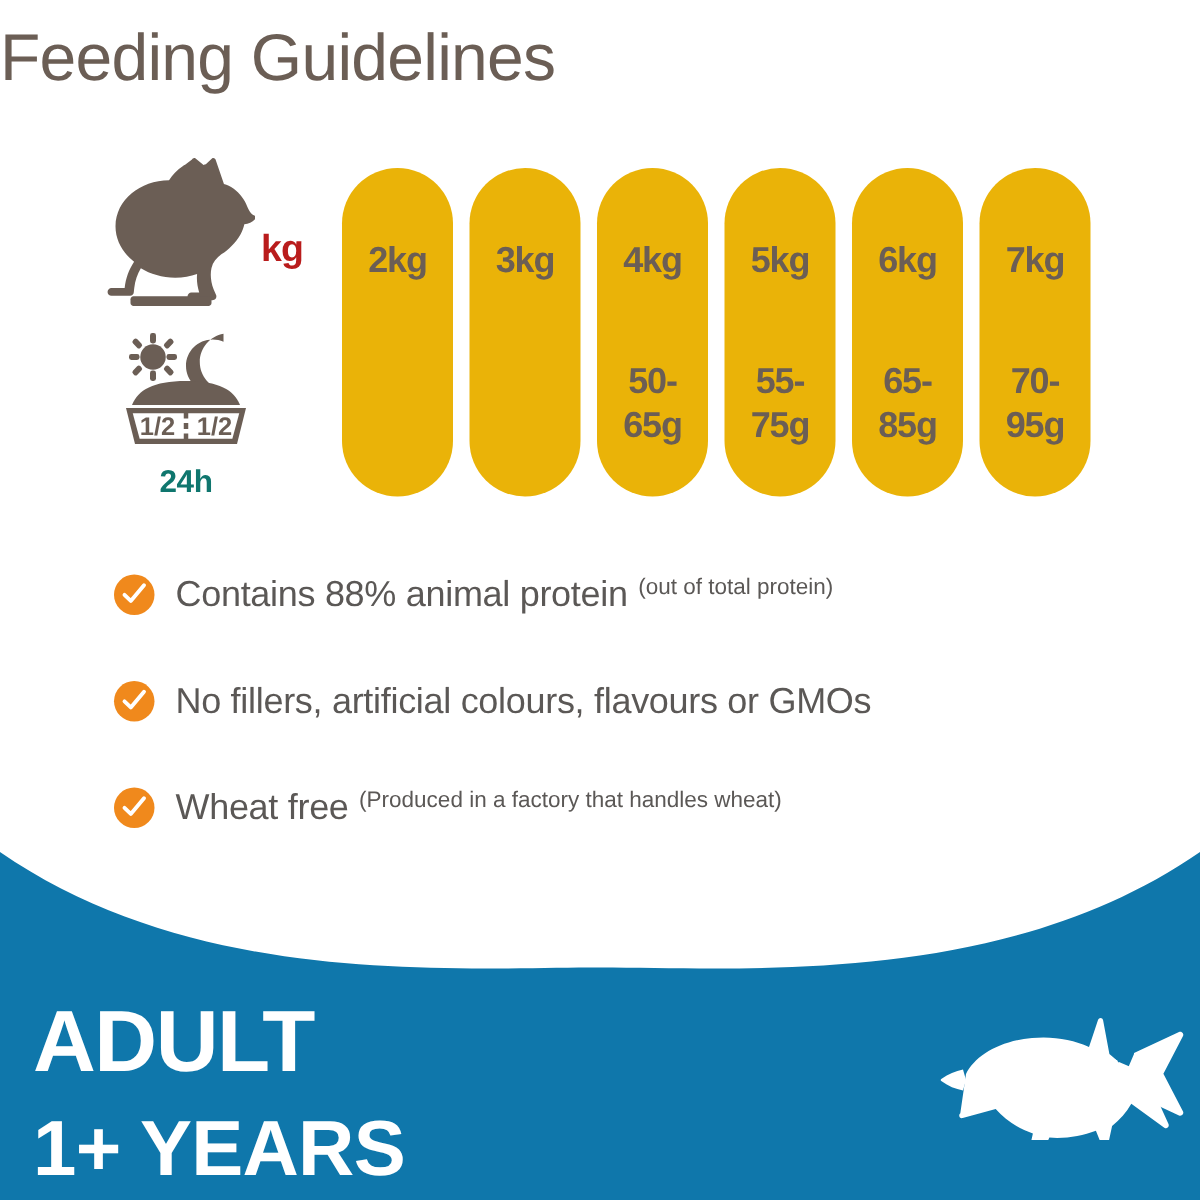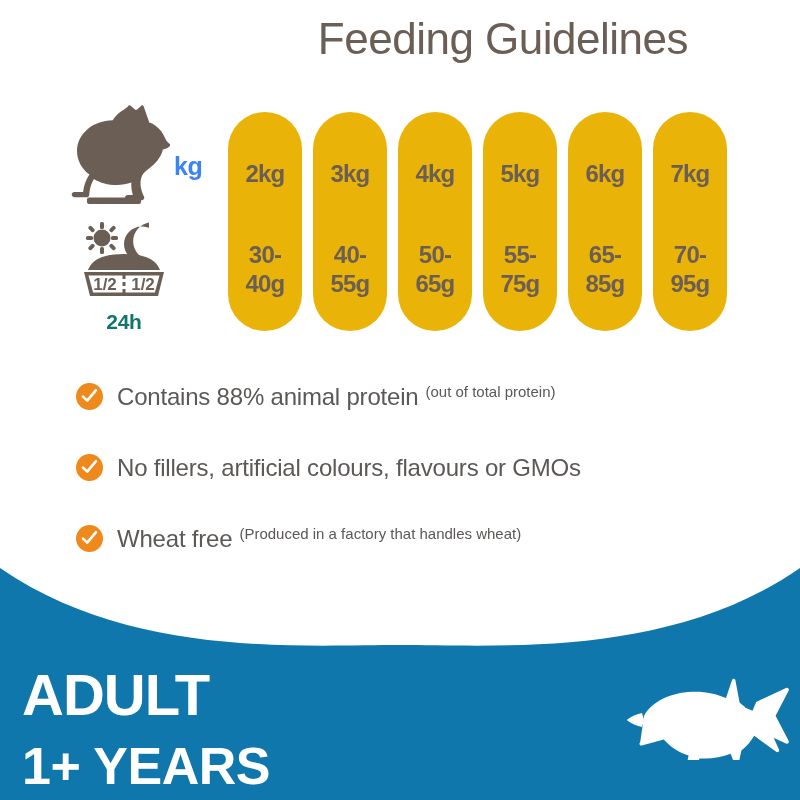--- a/index.html
+++ b/index.html
@@ -19,21 +19,21 @@
     background: #ffffff;
     overflow: hidden;
   }
 
   
   #title {
     position: absolute;
     top: 14px;
     left: 0;
     width: 688px;
-    text-align: right;
+    text-align: left;
     font-size: 44px;
     font-weight: 400;
     letter-spacing: -0.5px;
     color: #6b5e55;
     font-family: "Liberation Sans", sans-serif;
   }
 
   
   #feeding-table {
     position: absolute;
@@ -65,21 +65,21 @@
     top: 0;
     width: 100px;
     height: 104px;
   }
   #kg-label {
     position: absolute;
     left: 112px;
     top: 50px;
     font-size: 25px;
     font-weight: bold;
-    color: #3b82f6;
+    color: #b91c1c;
     letter-spacing: -0.5px;
   }
 
   #ration-icon-wrap {
     position: absolute;
     left: 10px;
     top: 122px;
     width: 118px;
     height: 118px;
   }
@@ -279,32 +279,24 @@
           </g>
         </svg>
         <div id="hours-label">24h</div>
       </div>
     </div>
 
     <div id="pill-row">
 
       <div class="pill">
         <div class="pill-weight">2kg</div>
-        <div class="pill-amount">
-          <span>30-</span><br>
-          <span>40g</span>
-        </div>
       </div>
 
       <div class="pill">
         <div class="pill-weight">3kg</div>
-        <div class="pill-amount">
-          <span>40-</span><br>
-          <span>55g</span>
-        </div>
       </div>
 
       <div class="pill">
         <div class="pill-weight">4kg</div>
         <div class="pill-amount">
           <span>50-</span><br>
           <span>65g</span>
         </div>
       </div>
 

